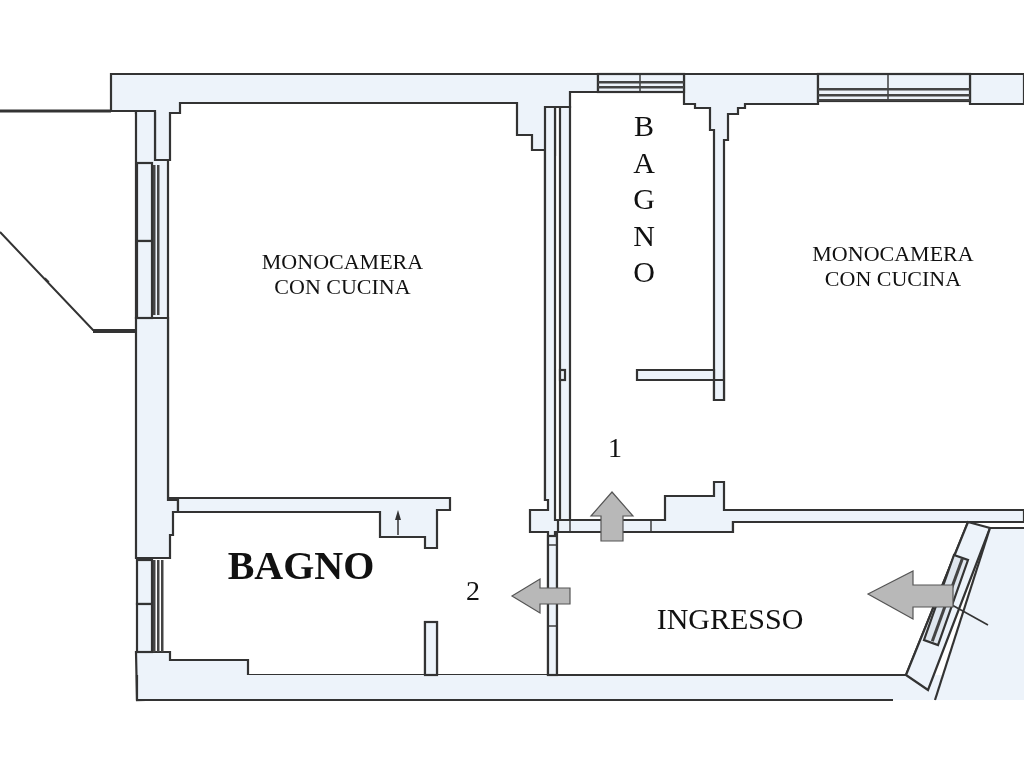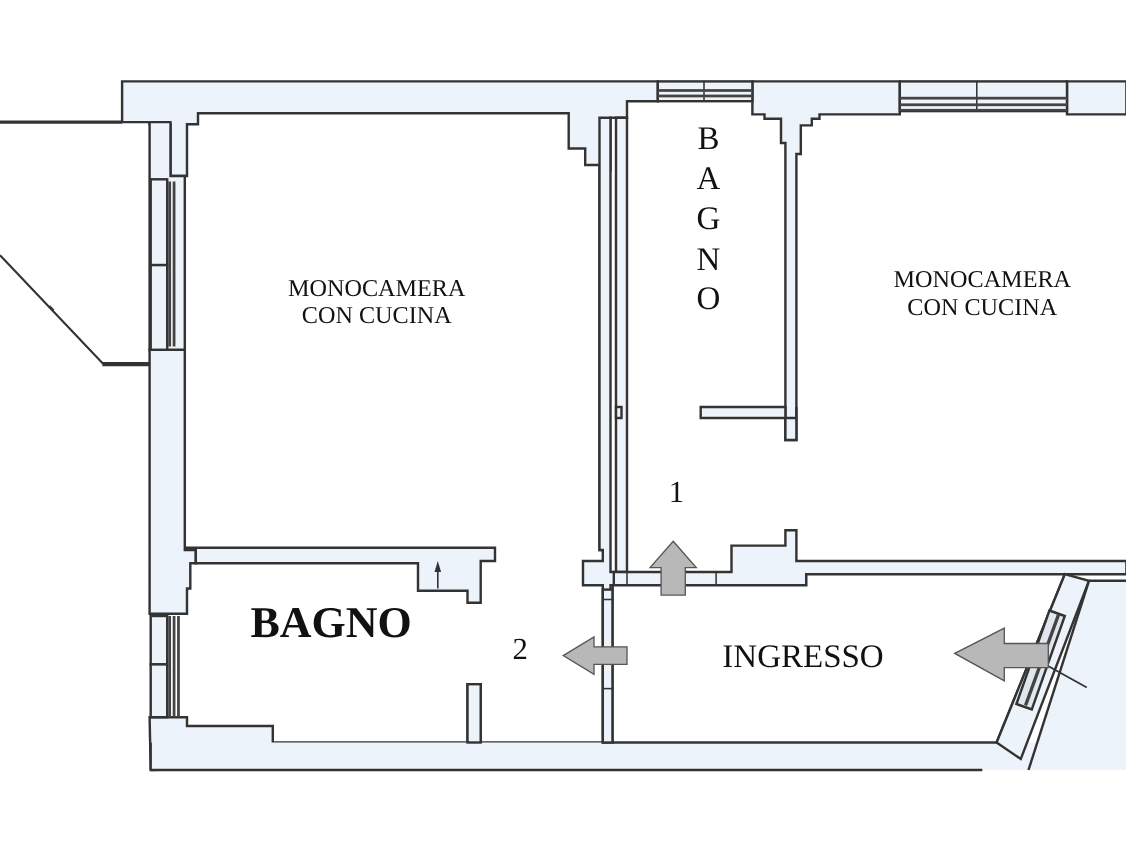--- a/index.html
+++ b/index.html
@@ -138,16 +138,16 @@
   <div>O</div>
 </div>
 
 <div class="room-label lbl-big" style="left:752px; top:242px; width:282px;">
   <div>MONOCAMERA</div>
   <div>CON CUCINA</div>
 </div>
 
 <div class="room-label lbl-big" style="left:226px; top:544px; width:150px; font-size:40px;font-weight:bold;">BAGNO</div>
 
-<div class="room-label lbl-big" style="left:630px; top:580px; width:200px; font-size:30px;">INGRESSO</div>
+<div class="room-label lbl-big" style="left:630px; top:602px; width:200px; font-size:30px;">INGRESSO</div>
 
 <div class="room-label num" style="left:600px; top:432px; width:30px;">1</div>
 <div class="room-label num" style="left:458px; top:575px; width:30px;">2</div>
 
 </body></html>

